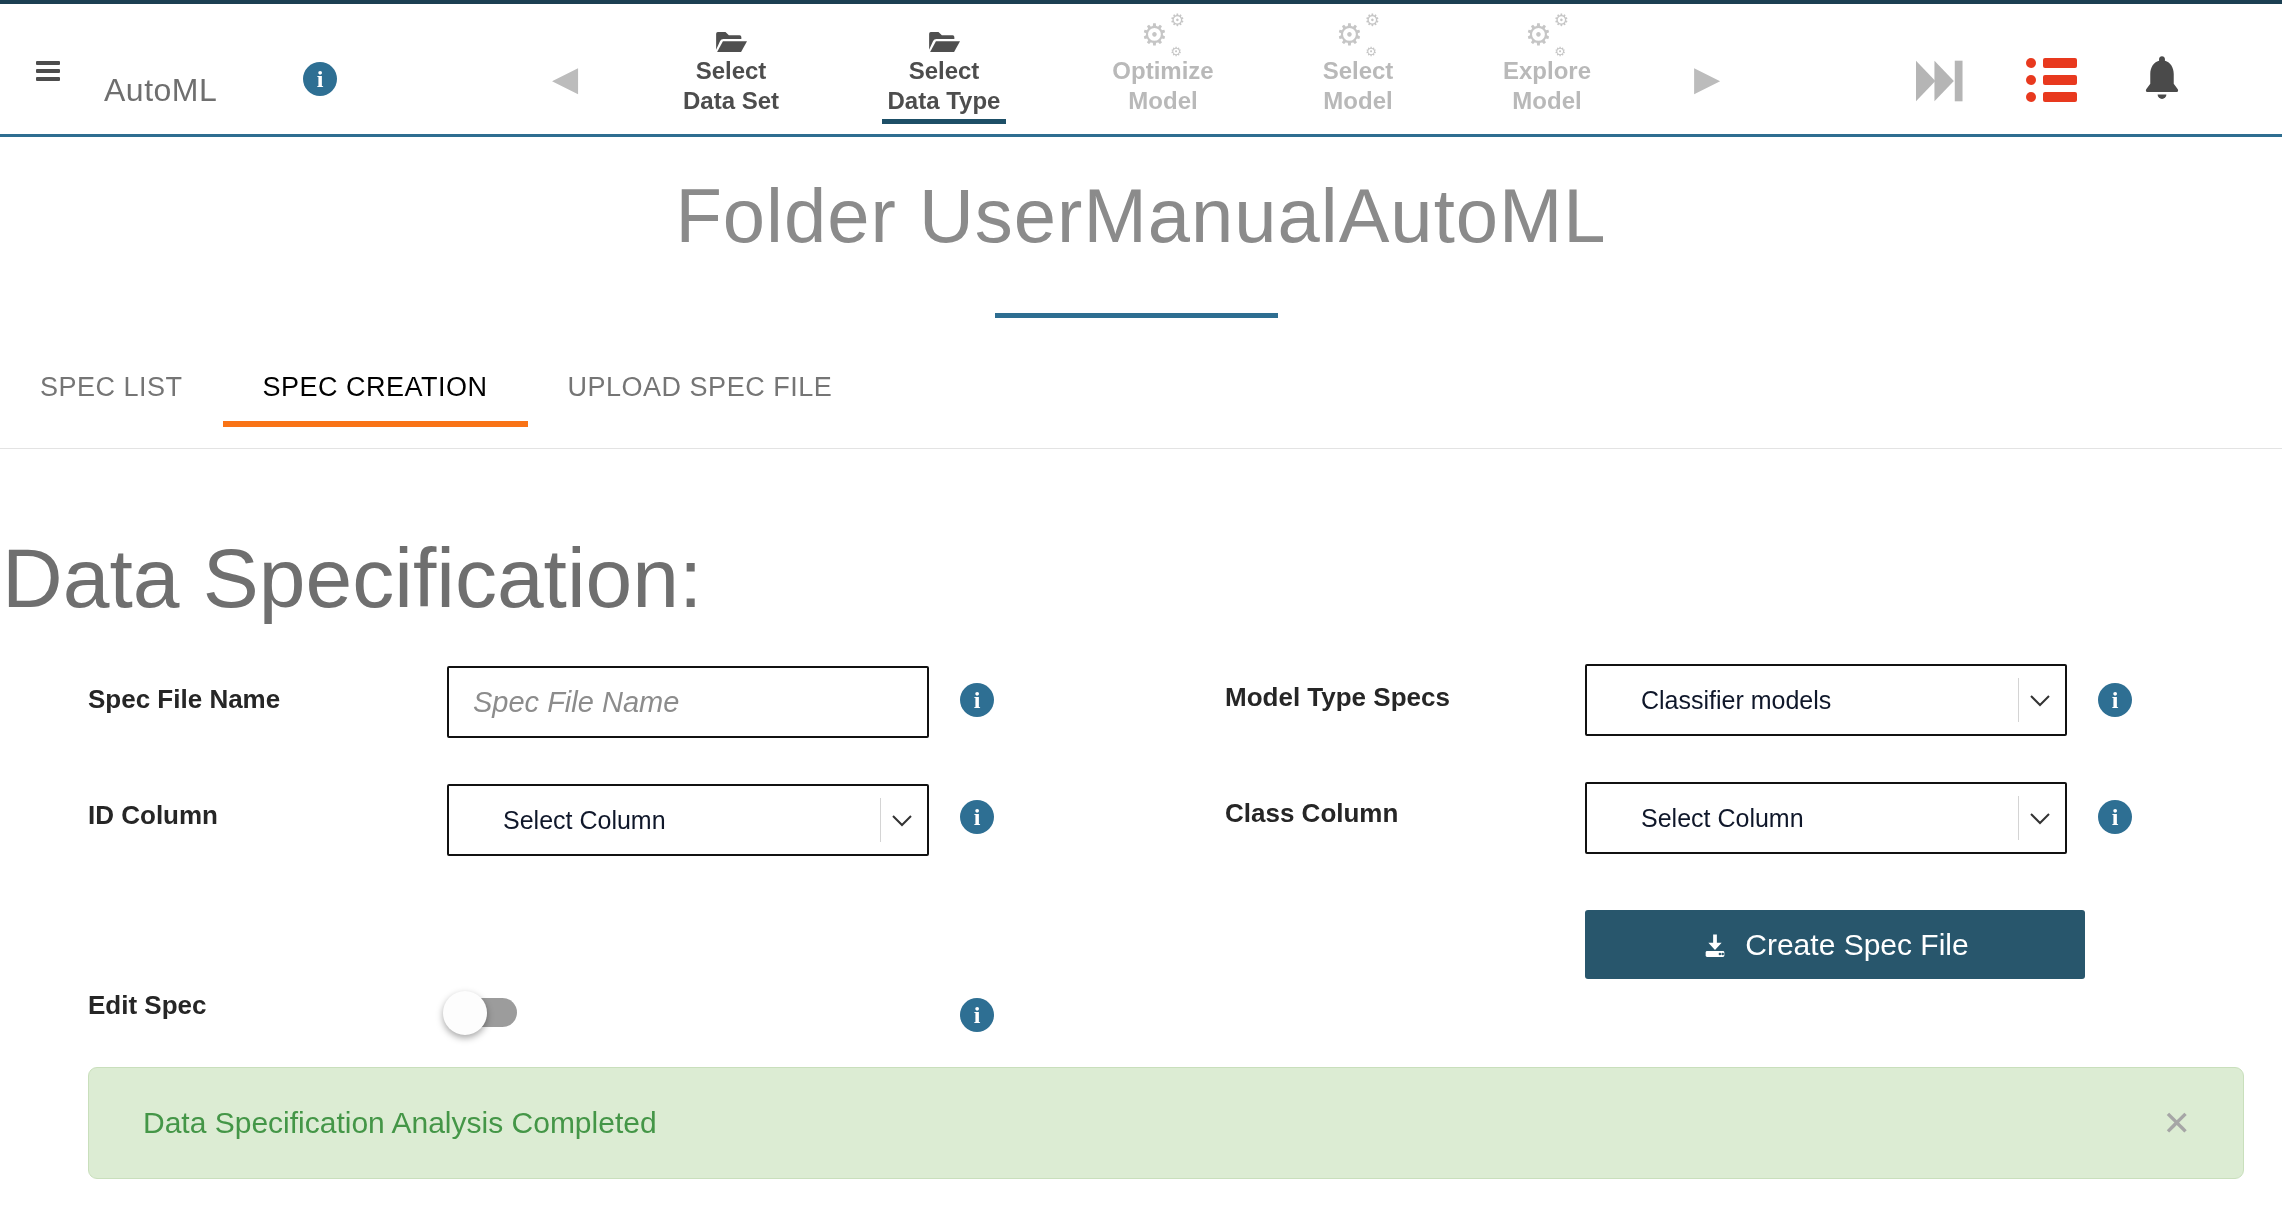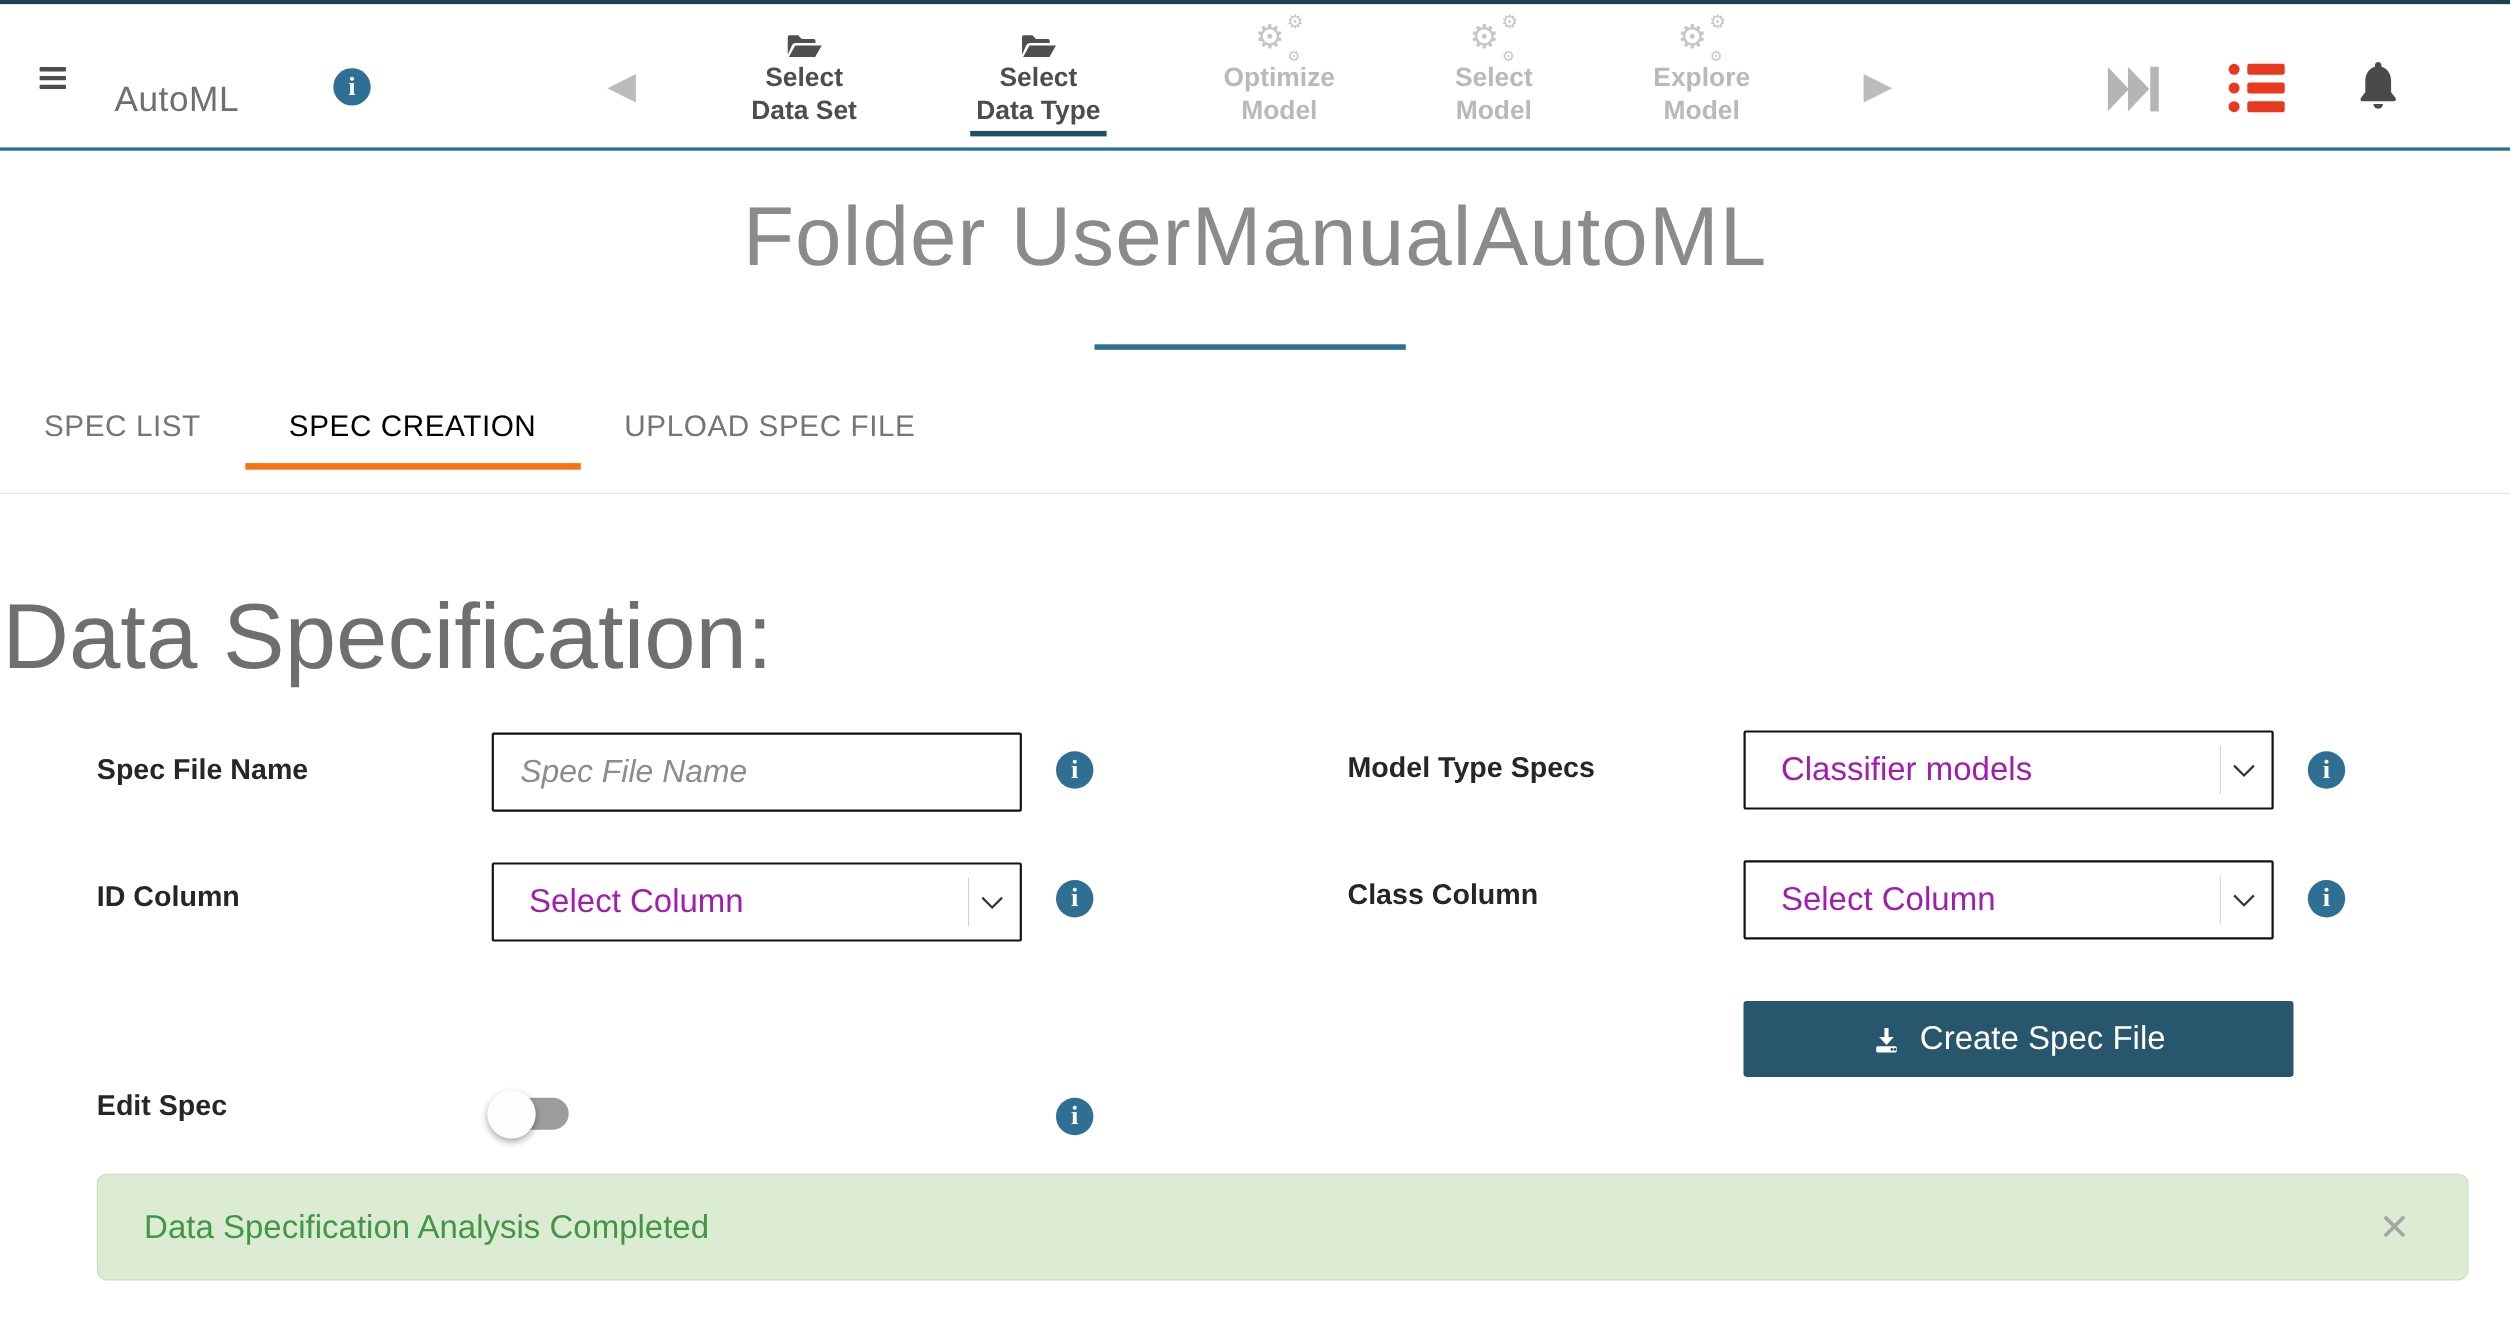--- a/index.html
+++ b/index.html
@@ -52,37 +52,37 @@
   .section-heading{position:absolute;left:2px;top:530px;font-size:84px;font-weight:100;color:#6f6f6f;letter-spacing:0px;}
 
   
   .field-label{position:absolute;font-size:26px;font-weight:bold;color:#262626;}
   .text-input{position:absolute;width:482px;height:72px;border:2px solid #111;border-radius:2px;
     box-sizing:border-box;font-size:29px;padding:0 24px;color:#222;background:#fff;
     font-family:"Liberation Sans",sans-serif;}
   .text-input::placeholder{font-style:italic;color:#8c8c8c;opacity:1;}
   .select-box{position:absolute;width:482px;height:72px;border:2px solid #111;border-radius:2px;
     box-sizing:border-box;background:#fff;display:flex;align-items:center;cursor:pointer;}
-  .select-box .sel-text{font-size:30px;color:#a21caf;padding-left:32px;flex:1;}
+  .select-box .sel-text{font-size:25px;color:#0f172a;padding-left:32px;flex:1;margin-left:22px;}
   .select-box .sel-div{width:1px;height:44px;background:#d4d4d4;}
   .select-box .chev{padding:0 14px 0 10px;display:flex;align-items:center;}
   .form-info{position:absolute;cursor:pointer;}
 
   .create-btn{position:absolute;left:1585px;top:910px;width:500px;height:69px;background:#28566c;
     border:none;border-radius:3px;color:#fff;font-size:30px;display:flex;align-items:center;
     justify-content:center;gap:16px;cursor:pointer;font-family:"Liberation Sans",sans-serif;}
 
   .toggle{position:absolute;left:445px;top:992px;width:76px;height:40px;cursor:pointer;}
   .toggle .track{position:absolute;left:6px;top:6px;width:66px;height:29px;border-radius:15px;background:#9c9c9c;}
   .toggle .knob{position:absolute;left:-2px;top:-1px;width:44px;height:44px;border-radius:50%;
     background:#fdfdfd;box-shadow:0 3px 7px rgba(0,0,0,0.35);}
 
   
-  .alert{position:absolute;left:88px;top:1067px;width:2156px;height:97px;background:#dcecd3;
-    border:1px solid #c9dfbc;border-radius:9px;box-sizing:border-box;display:flex;align-items:center;}
+  .alert{position:absolute;left:88px;top:1067px;width:2156px;height:112px;background:#dcecd3;
+    border:1px solid #c9dfbc;border-radius:9px;box-sizing:border-box;display:flex;align-items:center;padding-left:12px;}
   .alert .msg{font-size:30px;color:#449647;padding-left:42px;flex:1;}
   .alert .close{font-size:34px;color:#a6a6a6;font-weight:bold;padding:0 52px;cursor:pointer;
     font-family:"DejaVu Sans",sans-serif;line-height:1;}
 </style>
 </head>
 <body>
 
 <div class="screen">
 
   <div class="topline"></div>

